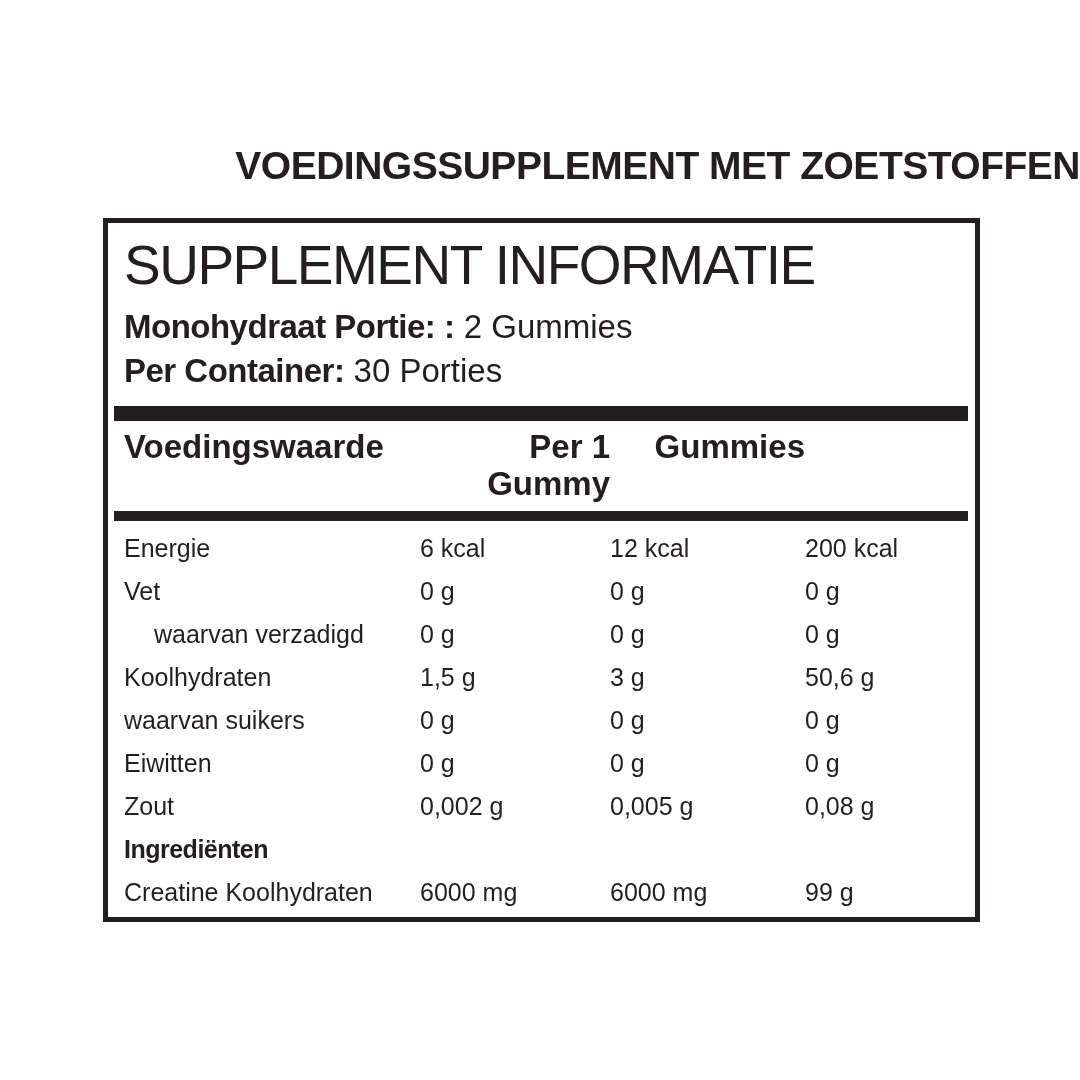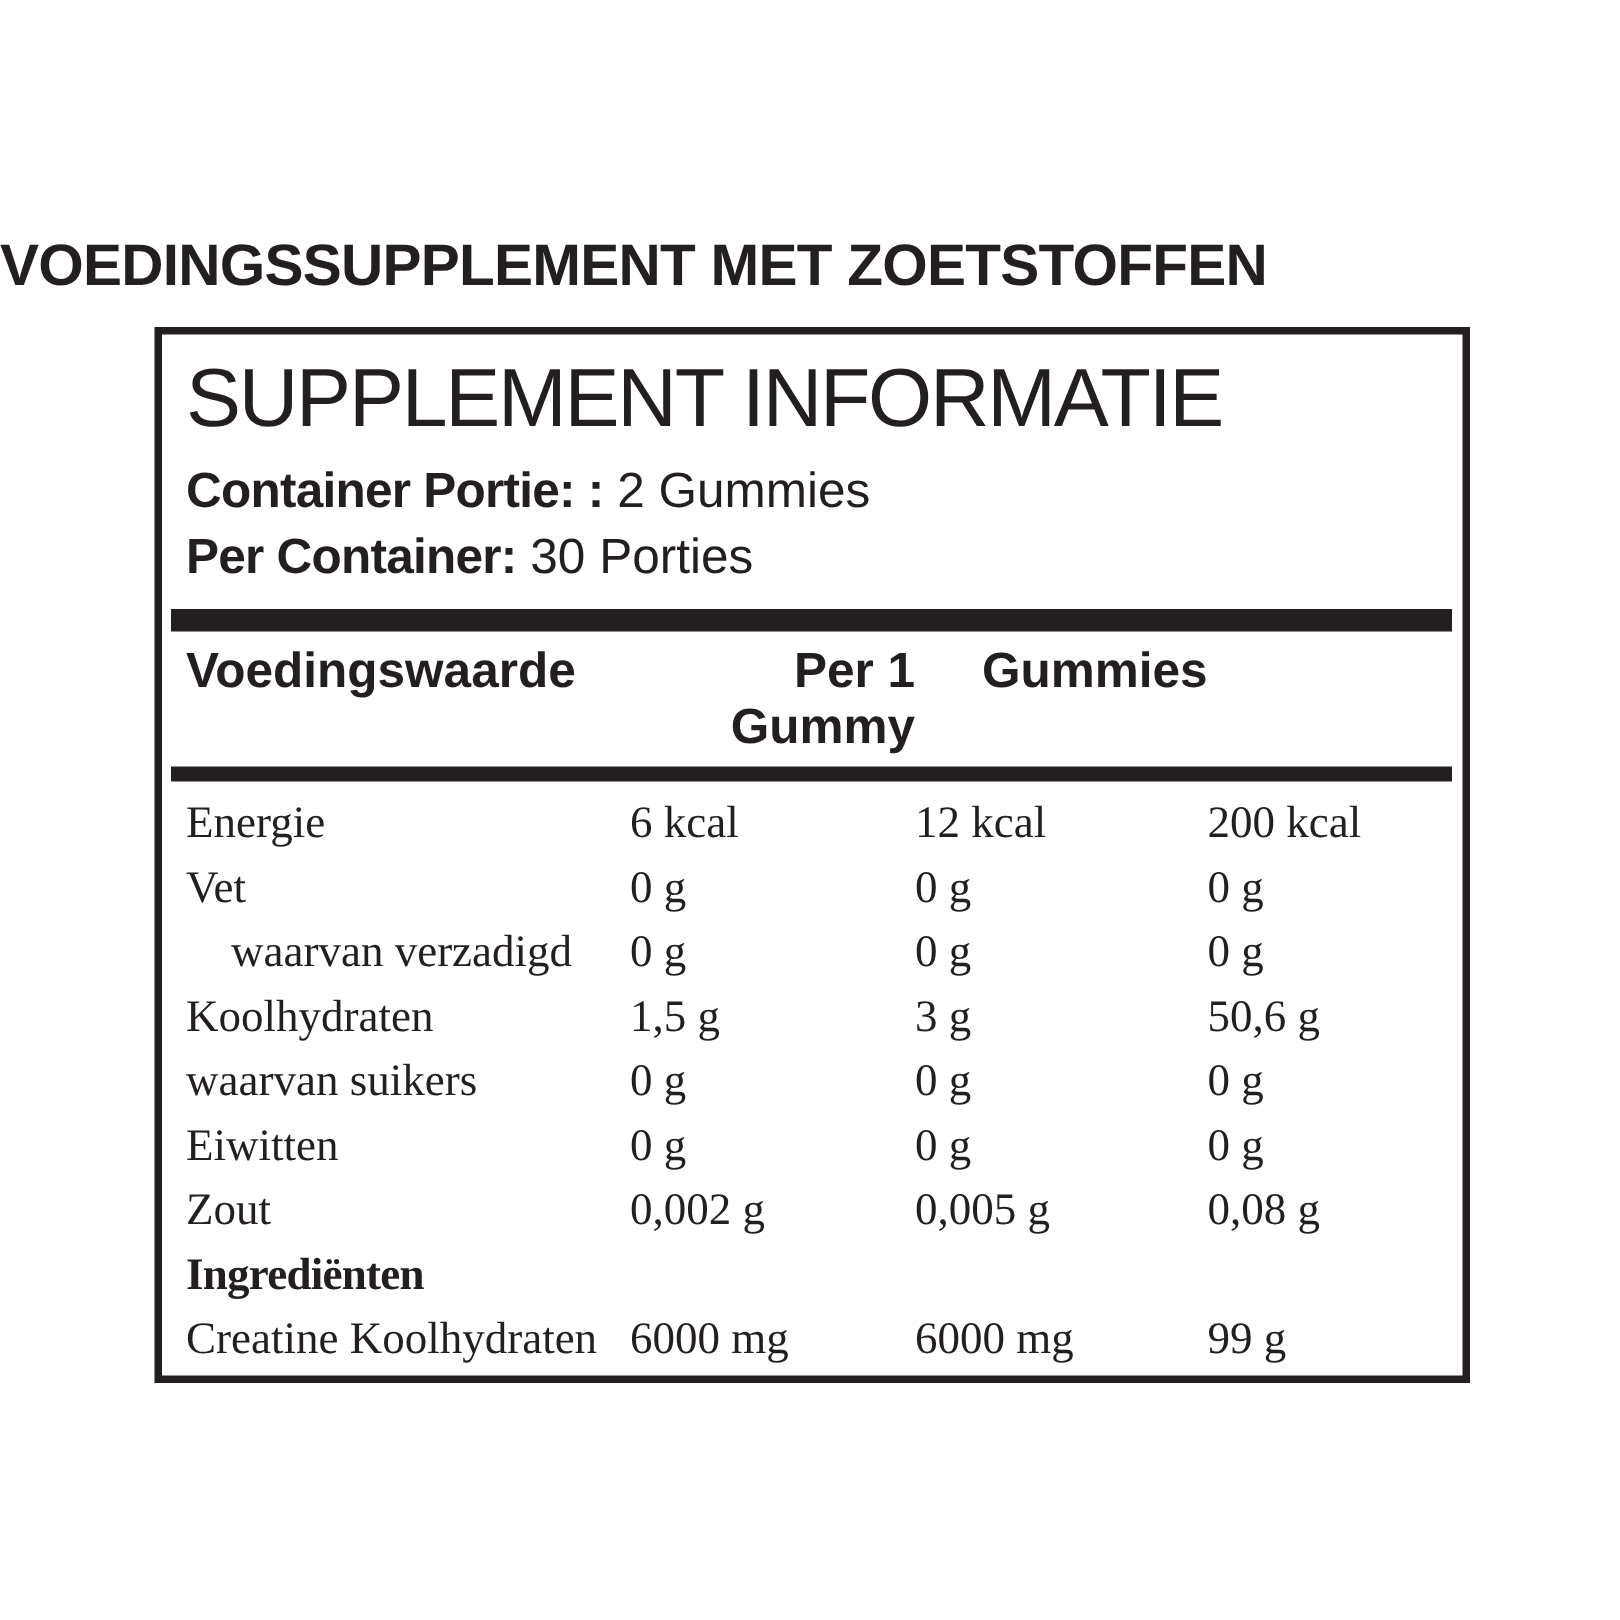--- a/index.html
+++ b/index.html
@@ -9,24 +9,24 @@
     position: relative;
     width: 1080px;
     height: 1080px;
     background: var(--bg);
     color: var(--ink);
     font-family: "Liberation Sans", sans-serif;
     overflow: hidden;
   }
   .main-title {
     position: absolute;
-    top: 156px;
+    top: 144px;
     left: 0;
     width: 100%;
-    text-align: left;
+    text-align: right;
     font-size: 39px;
     font-weight: 700;
     letter-spacing: -0.5px;
     white-space: nowrap;
   }
   .panel {
     position: absolute;
     left: 103px;
     top: 218px;
     width: 877px;
@@ -59,40 +59,40 @@
   .bar-thin  { height: 10px; margin-top: 9px; }
   .grid-row {
     display: grid;
     grid-template-columns: 1fr 190px 195px 150px;
     align-items: baseline;
   }
   .table-header { margin-top: 7px; }
   .table-header .cell { font-weight: 700; font-size: 33px; line-height: 37px; }
   .table-header .num { text-align: right; white-space: nowrap; }
   .rows { margin-top: 6px; }
-  .n-row { font-size: 30px; line-height: 43px; font-family: Liberation Serif, serif; }
+  .n-row { font-size: 25px; line-height: 43px; }
   .n-row .cell { white-space: nowrap; overflow: visible; }
   .n-row .num { text-align: left; }
   .n-row.indent .label-cell { padding-left: 30px; }
   .n-row.section .label-cell { font-weight: 700; letter-spacing: -0.5px; }
 </style>
 </head>
 <body>
 
 <div class="canvas">
 
   <div class="main-title">VOEDINGSSUPPLEMENT MET ZOETSTOFFEN</div>
 
   <div class="panel">
 
     <div class="panel-title">SUPPLEMENT INFORMATIE</div>
 
     <div class="serving-block">
       <div class="info-line">
-        <span class="lbl">Container Portie: :</span>
+        <span class="lbl">Monohydraat Portie: :</span>
         <span class="val">2 Gummies</span>
       </div>
       <div class="info-line">
         <span class="lbl">Per Container:</span>
         <span class="val">30 Porties</span>
       </div>
     </div>
 
     <div class="bar bar-thick"></div>
 

